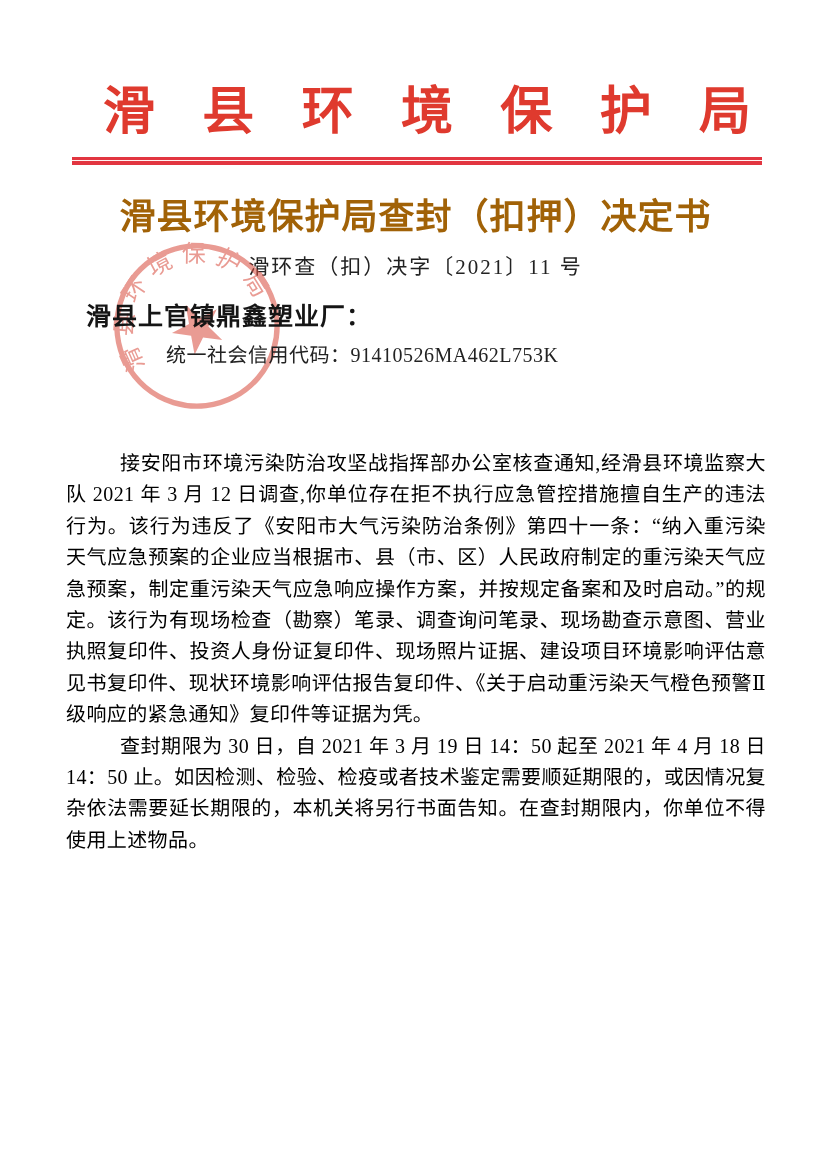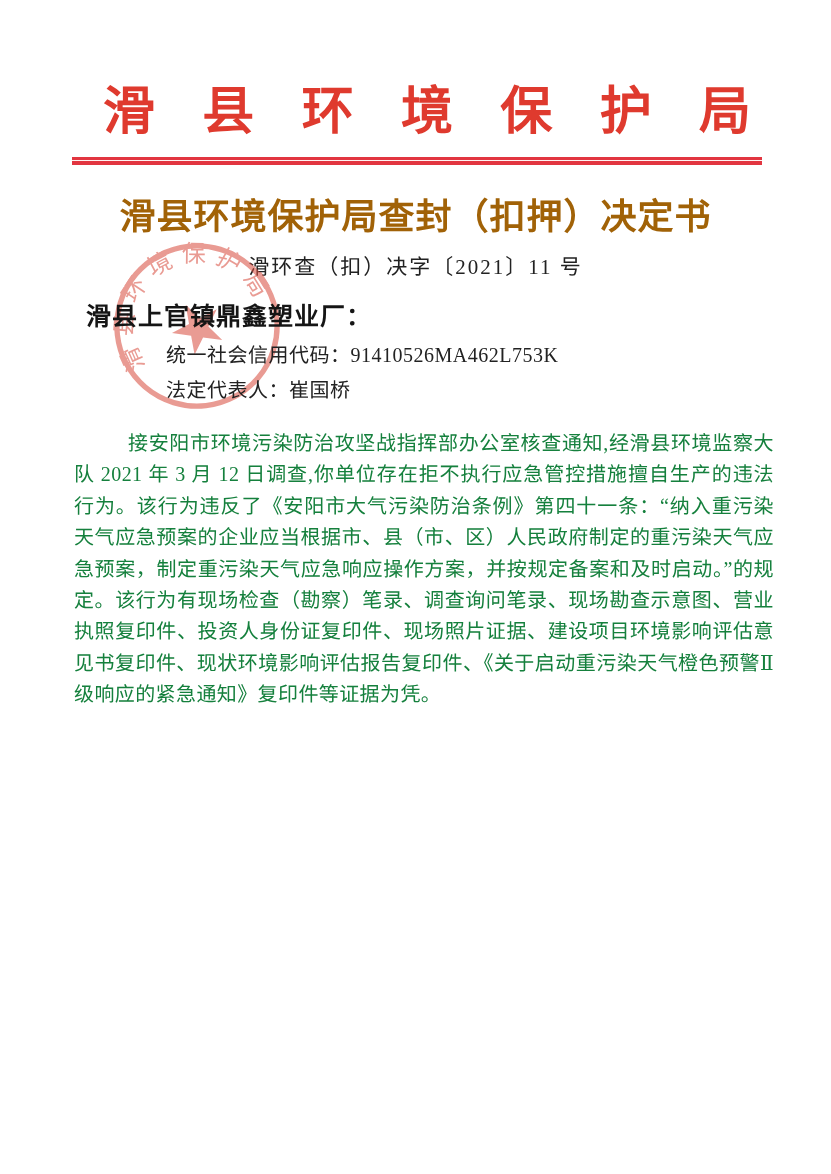--- a/index.html
+++ b/index.html
@@ -51,25 +51,24 @@
     letter-spacing:1px;
   }
   .info-block{
     position:absolute;left:122px;top:338px;width:620px;
     font-size:20px;line-height:35px;color:#222;
     letter-spacing:.5px;
   }
   .info-row{white-space:nowrap;margin-left:44px;}
   
   .body-text{
-    position:absolute;left:66px;top:428px;width:700px;
-    font-size:20px;line-height:31.4px;color:#15803d;
+    position:absolute;left:66px;top:448px;width:700px;
+    font-size:20px;line-height:31.4px;color:#000000;
     text-align:justify;
     letter-spacing:.4px;
-    margin-left:8px;
   }
   .body-text p{
     margin:0;
     text-indent:2.7em;
   }
 </style>
 </head>
 <body>
 
 <div class="page">
@@ -100,22 +99,20 @@
       <textPath href="#seal-arc" startOffset="50%" text-anchor="middle">滑县环境保护局</textPath>
     </text>
   </svg>
 
   <div class="recipient-name">滑县上官镇鼎鑫塑业厂：</div>
 
   <div class="info-block">
     <div class="info-row">
       <span>统一社会信用代码：</span><span>91410526MA462L753K</span>
     </div>
-    <div class="info-row">
-      <span>法定代表人：</span><span>崔国桥</span>
-    </div>
   </div>
 
   <div class="body-text">
     <p>接安阳市环境污染防治攻坚战指挥部办公室核查通知,经滑县环境监察大队 2021 年 3 月 12 日调查,你单位存在拒不执行应急管控措施擅自生产的违法行为。该行为违反了《安阳市大气污染防治条例》第四十一条：“纳入重污染天气应急预案的企业应当根据市、县（市、区）人民政府制定的重污染天气应急预案，制定重污染天气应急响应操作方案，并按规定备案和及时启动。”的规定。该行为有现场检查（勘察）笔录、调查询问笔录、现场勘查示意图、营业执照复印件、投资人身份证复印件、现场照片证据、建设项目环境影响评估意见书复印件、现状环境影响评估报告复印件、《关于启动重污染天气橙色预警Ⅱ级响应的紧急通知》复印件等证据为凭。</p>
+    <p>查封期限为 30 日，自 2021 年 3 月 19 日 14：50 起至 2021 年 4 月 18 日 14：50 止。如因检测、检验、检疫或者技术鉴定需要顺延期限的，或因情况复杂依法需要延长期限的，本机关将另行书面告知。在查封期限内，你单位不得使用上述物品。</p>
   </div>
 
 </div>
 
 </body></html>

